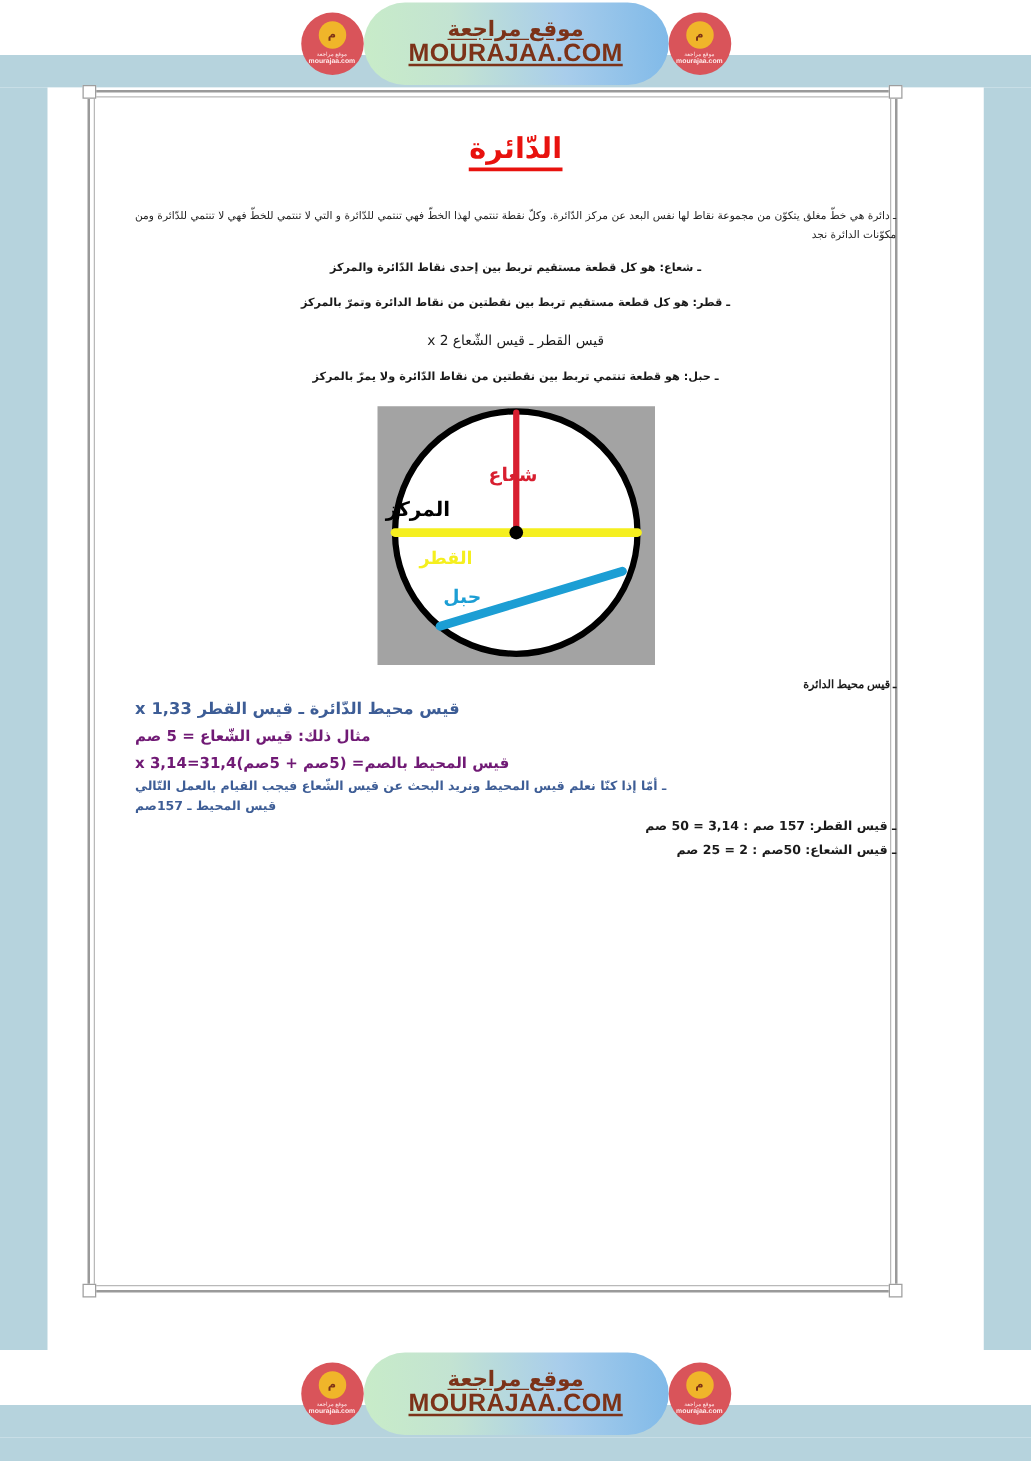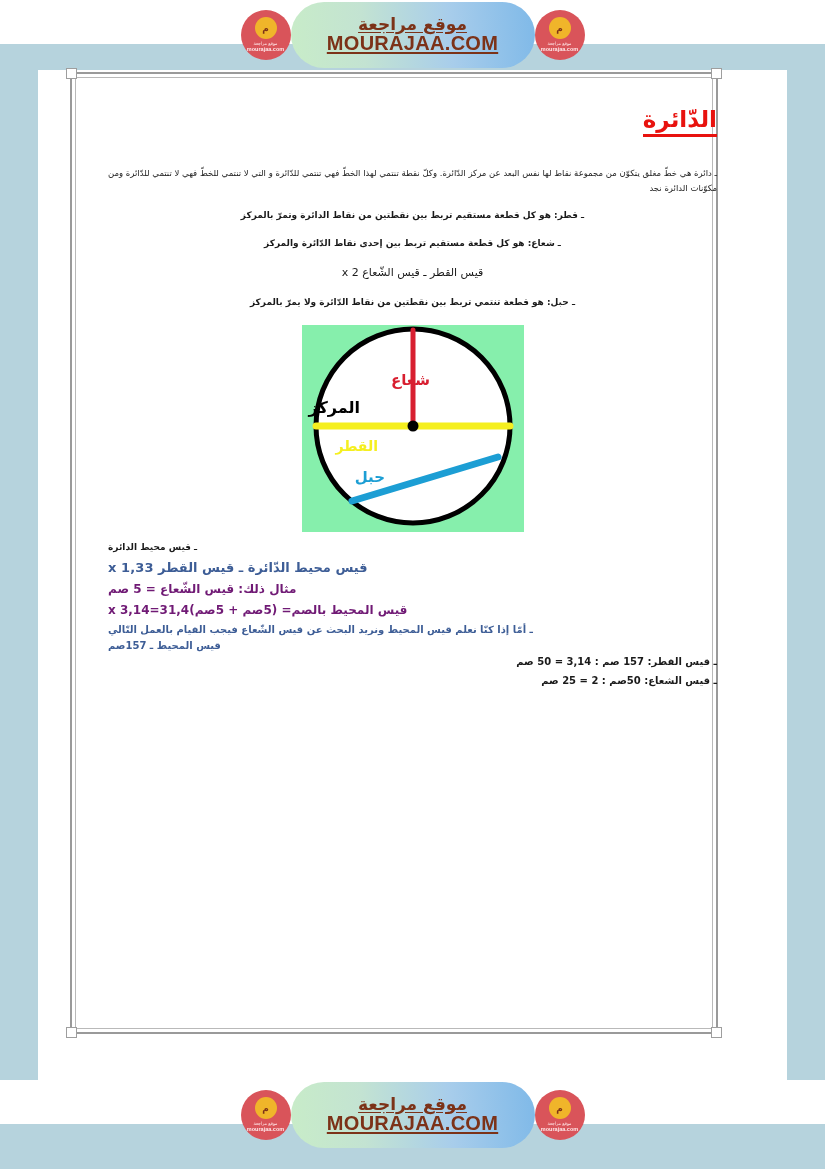--- a/index.html
+++ b/index.html
@@ -151,20 +151,21 @@
   .content {
     position: absolute;
     top: 0; left: 0;
     width: 749px;
     padding: 22px 70px 0 70px;
     direction: rtl;
   }
 
   
   .doc-title {
+    text-align: center;
     color: #e8120e;
     font-size: 23px;
     font-weight: bold;
     font-family: "DejaVu Sans", sans-serif;
     margin-top: 14px;
     margin-bottom: 34px;
   }
   .doc-title span {
     border-bottom: 3px solid #e8120e;
     padding-bottom: 2px;
@@ -197,33 +198,34 @@
   
   .diagram-wrap {
     display: flex;
     justify-content: center;
     margin-top: 18px;
     margin-bottom: 10px;
   }
   .diagram {
     width: 222px;
     height: 207px;
-    background: #86efac;
+    background: #a3a3a3;
     position: relative;
   }
   .diagram svg { display: block; }
 
   
   .lower { margin-top: 6px; direction: rtl; }
   .lbl-small {
     font-size: 9px;
     font-weight: bold;
     color: #1a1a1a;
-    text-align: left;
+    text-align: right;
     margin-bottom: 8px;
+    font-family: Liberation Serif, serif;
   }
   .blue-lg {
     font-size: 13px;
     font-weight: bold;
     color: #3d5d96;
     text-align: left;
     margin-bottom: 7px;
     letter-spacing: 0.1px;
   }
   .blue-md {
@@ -285,22 +287,22 @@
   </div>
 
   <div class="content">
 
     <div class="doc-title">
       <span>الدّائرة</span>
     </div>
 
     <div class="defs">
       <div class="para">ـ دائرة هي خطّ مغلق يتكوّن من مجموعة نقاط لها نفس البعد عن مركز الدّائرة. وكلّ نقطة تنتمي لهذا الخطّ فهي تنتمي للدّائرة و التي لا تنتمي للخطّ فهي لا تنتمي للدّائرة ومن مكوّنات الدائرة نجد</div>
+      <div class="def-line">ـ شعاع: هو كل قطعة مستقيم تربط بين إحدى نقاط الدّائرة والمركز</div>
       <div class="def-line">ـ قطر: هو كل قطعة مستقيم تربط بين نقطتين من نقاط الدائرة وتمرّ بالمركز</div>
-      <div class="def-line">ـ شعاع: هو كل قطعة مستقيم تربط بين إحدى نقاط الدّائرة والمركز</div>
       <div class="formula-line">قيس القطر ـ قيس الشّعاع x 2</div>
       <div class="def-line">ـ حبل: هو قطعة تنتمي تربط بين نقطتين من نقاط الدّائرة ولا يمرّ بالمركز</div>
     </div>
 
     <div class="diagram-wrap">
       <div class="diagram">
         <svg width="222" height="207" viewBox="0 0 222 207" xmlns="http://www.w3.org/2000/svg">
           <circle cx="111" cy="101" r="97" fill="#ffffff" stroke="#000000" stroke-width="5"></circle>
           <line x1="14" y1="101" x2="208" y2="101" stroke="#f5ef1f" stroke-width="7" stroke-linecap="round"></line>
           <line x1="111" y1="101" x2="111" y2="5" stroke="#d81f30" stroke-width="5" stroke-linecap="round"></line>

